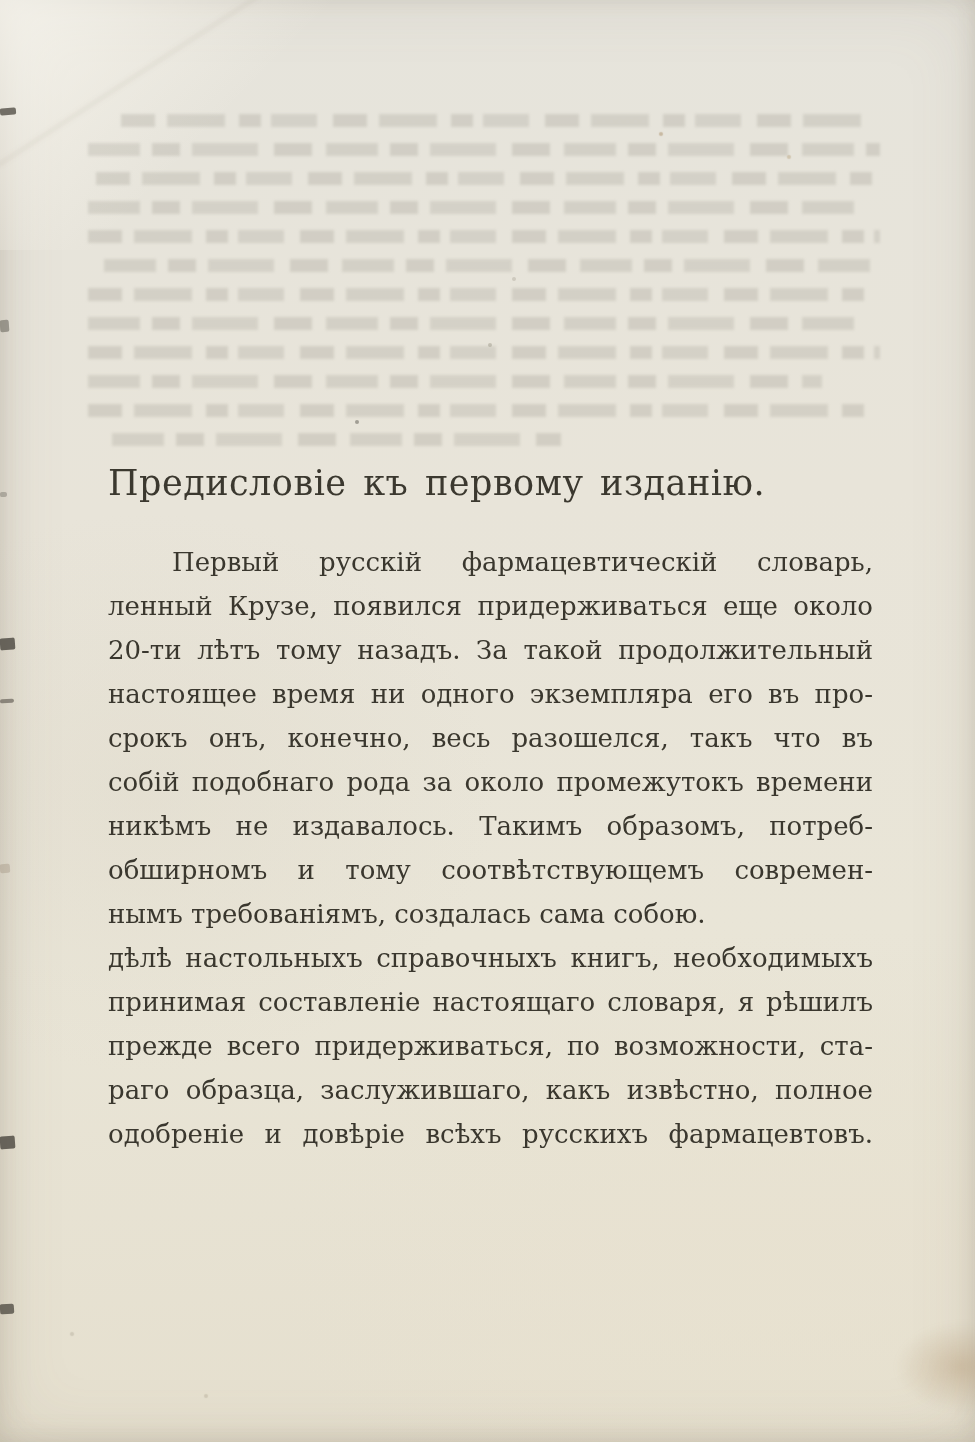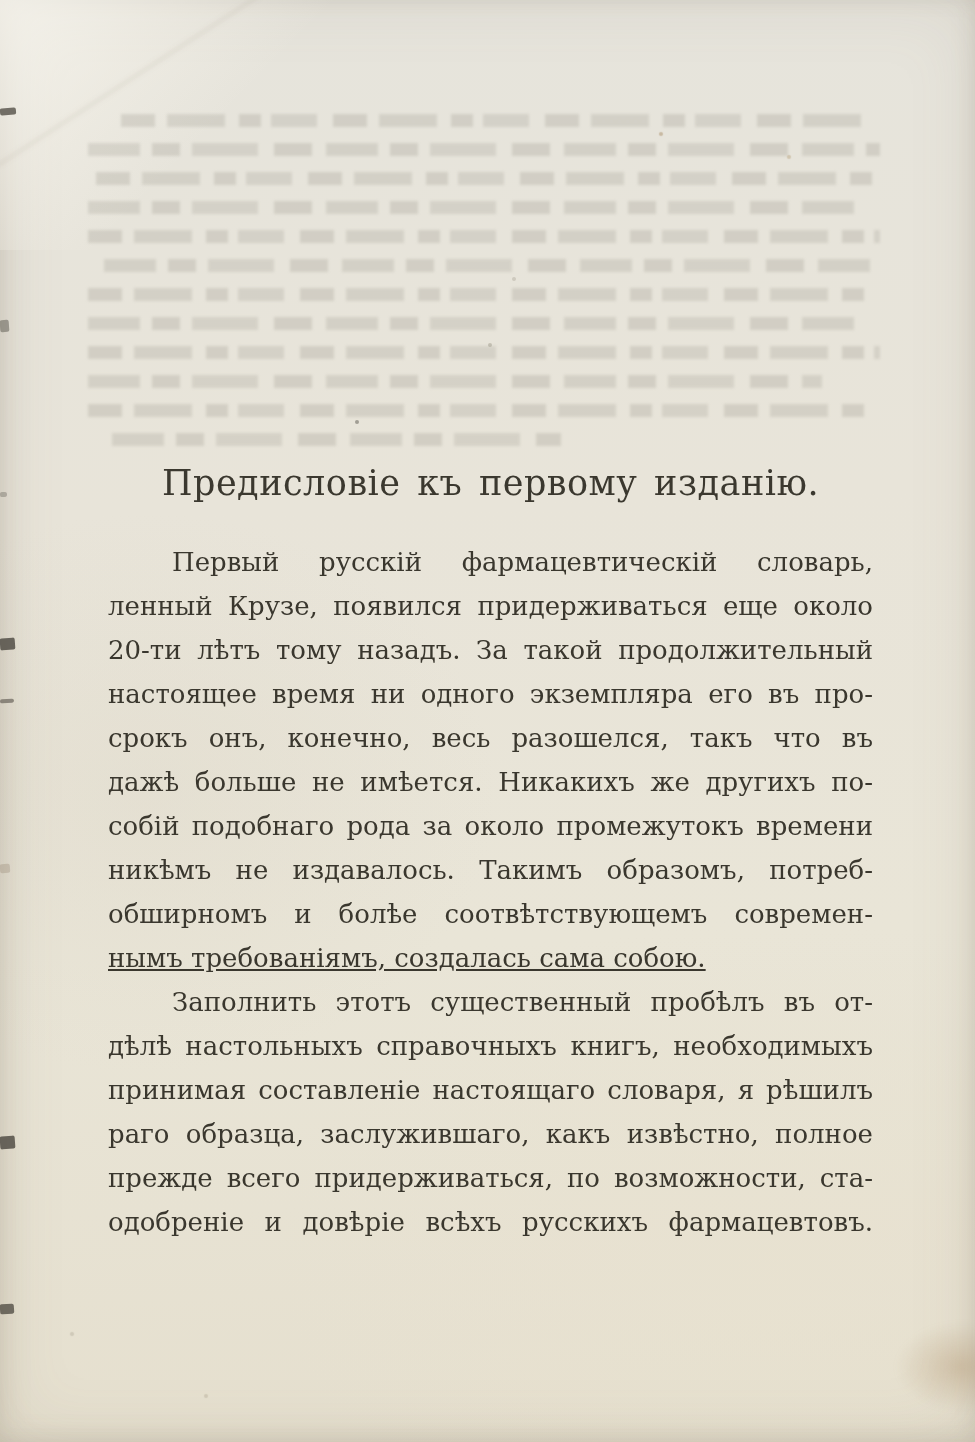--- a/index.html
+++ b/index.html
@@ -96,38 +96,38 @@
       71px  1333px 1px 1px rgba(140,130,110,0.25);
   }
   .stain-bottom-right {
     position: absolute; right: -10px; bottom: 30px; width: 90px; height: 90px;
     background: radial-gradient(ellipse at 75% 50%, rgba(166,133,92,0.35), rgba(166,133,92,0) 70%);
     filter: blur(3px);
   }
   
   .heading {
     position: absolute; top: 458px; left: 108px; width: 765px;
-    text-align: center;
+    text-align: left;
     font-size: 35px; line-height: 50px;
     color: #3b382f;
     word-spacing: 5px; letter-spacing: 0.5px;
   }
   .textblock {
     position: absolute; top: 540px; left: 108px; width: 765px;
     color: #3a372e;
     font-size: 26px;
   }
   .line {
     height: 44px; line-height: 44px;
     text-align: justify;
     text-align-last: justify;
     overflow: hidden;
   }
   .line.indent { text-indent: 64px; }
-  .line.para-end { text-align-last: left; text-decoration: underline; }
+  .line.para-end { text-align-last: left; }
 </style>
 </head>
 <body>
 
 <div class="page">
 
   <div class="corner-light"></div>
   <div class="corner-crease"></div>
 
   <div class="bleedthrough">
@@ -158,26 +158,24 @@
   <div class="stain-bottom-right"></div>
 
   <div class="heading">Предисловіе къ первому изданію.</div>
 
   <div class="textblock">
     <div class="line indent">Первый русскій фармацевтическій словарь, состав-</div>
     <div class="line">ленный Крузе, появился придерживаться еще около</div>
     <div class="line">20-ти лѣтъ тому назадъ. За такой продолжительный</div>
     <div class="line">настоящее время ни одного экземпляра его въ про-</div>
     <div class="line">срокъ онъ, конечно, весь разошелся, такъ что въ</div>
-    <div class="line">дажѣ больше не имѣется. Никакихъ же другихъ по-</div>
     <div class="line">собій подобнаго рода за около промежутокъ времени</div>
     <div class="line">никѣмъ не издавалось. Такимъ образомъ, потреб-</div>
-    <div class="line">обширномъ и болѣе соотвѣтствующемъ современ-</div>
+    <div class="line">обширномъ и тому соотвѣтствующемъ современ-</div>
     <div class="line para-end">нымъ требованіямъ, создалась сама собою.</div>
-    <div class="line indent">Заполнить этотъ существенный пробѣлъ въ от-</div>
     <div class="line">дѣлѣ настольныхъ справочныхъ книгъ, необходимыхъ</div>
     <div class="line">принимая составленіе настоящаго словаря, я рѣшилъ</div>
+    <div class="line">прежде всего придерживаться, по возможности, ста-</div>
     <div class="line">раго образца, заслужившаго, какъ извѣстно, полное</div>
-    <div class="line">прежде всего придерживаться, по возможности, ста-</div>
     <div class="line">одобреніе и довѣріе всѣхъ русскихъ фармацевтовъ.</div>
   </div>
 
 </div>
 
 </body></html>

